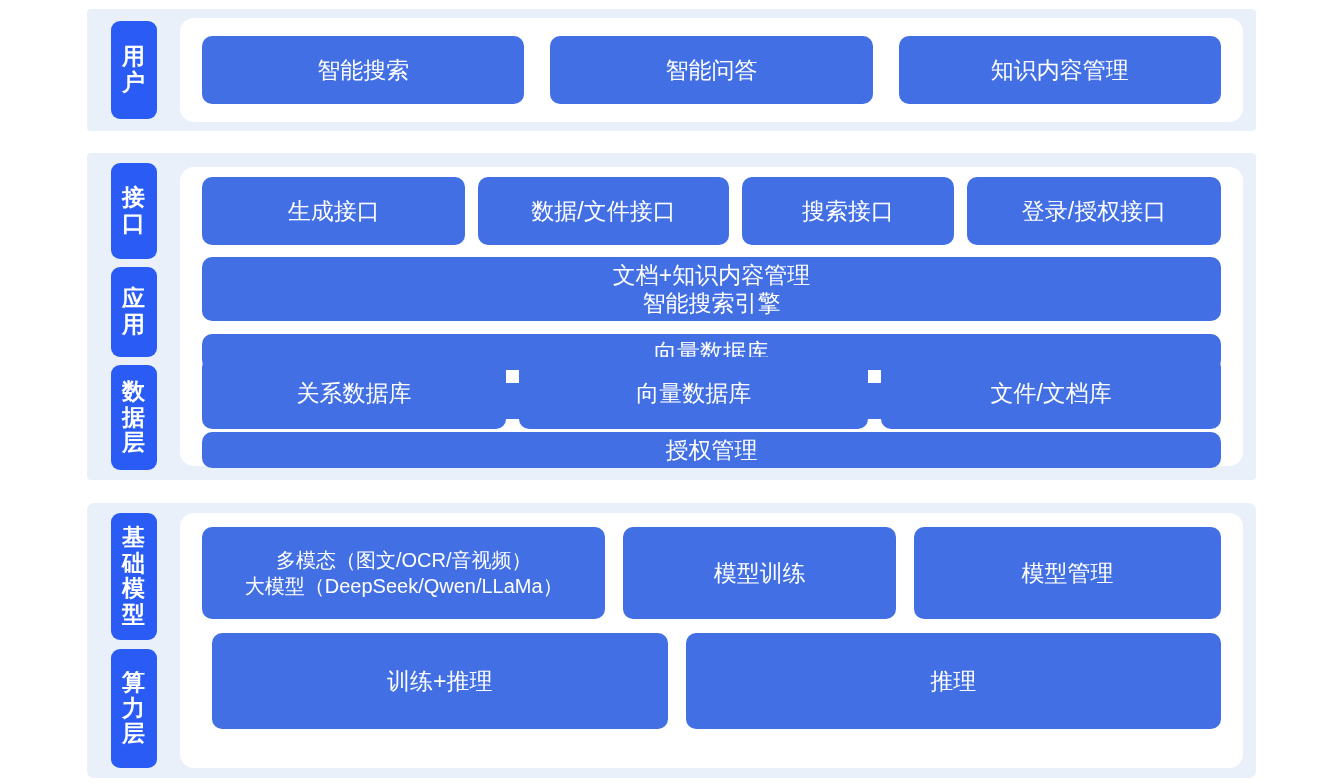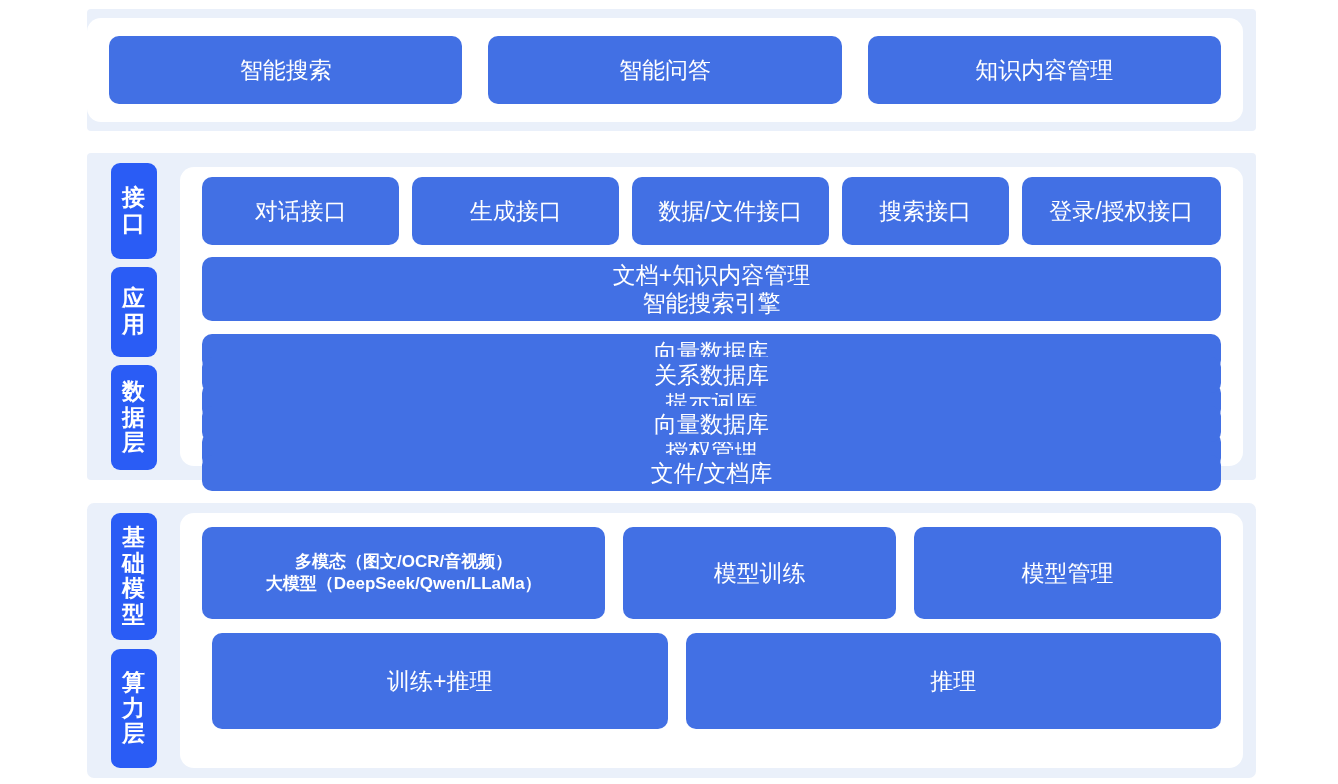--- a/index.html
+++ b/index.html
@@ -118,21 +118,21 @@
 
   #section-platform .card {
     margin: 14px 13px 14px 0;
     padding: 10px 22px;
     gap: 12px;
     justify-content: flex-start;
   }
   #section-platform .row { gap: 13px; }
   #section-platform .row-api  { height: 68px; }
   #section-platform .row-app  { height: 88px; flex-direction: column; }
-  #section-platform .row-data { height: 72px; flex-direction: column; }
+  #section-platform .row-data { height: 72px; }
 
   
   #section-infra {
     top: 503px;
     height: 275px;
     border-radius: 7px;
   }
   #section-infra .tab-col {
     padding: 10px 0 10px 0;
     gap: 9px;
@@ -144,48 +144,49 @@
   #section-infra .card {
     margin: 10px 13px 10px 0;
     padding: 14px 22px;
     gap: 14px;
     justify-content: flex-start;
   }
   #section-infra .row { gap: 18px; }
   #section-infra .row-models  { height: 92px; }
   #section-infra .row-compute { height: 96px; margin-left: 10px; }
   #section-infra .box.multimodal {
-    font-size: 17px;
+    font-size: 20px;
     line-height: 1.3;
-    font-weight: bold;
   }
 </style>
 </head>
 <body>
 
 <div class="section" id="section-user">
+  <div class="tab-col">
+    <div class="vtab t-user">用户</div>
+  </div>
   <div class="card">
     <div class="row row-user">
       <div class="box">智能搜索</div>
       <div class="box">智能问答</div>
       <div class="box">知识内容管理</div>
     </div>
   </div>
 </div>
 
 <div class="section" id="section-platform">
   <div class="tab-col">
     <div class="vtab t-api">接口</div>
     <div class="vtab t-app">应用</div>
     <div class="vtab t-data">数据层</div>
   </div>
   <div class="card">
 
     <div class="row row-api">
-      <div class="box" style="flex:202 1 0">对话接口</div>
       <div class="box" style="flex:212 1 0">生成接口</div>
       <div class="box" style="flex:201 1 0">数据/文件接口</div>
       <div class="box" style="flex:169 1 0">搜索接口</div>
       <div class="box" style="flex:204 1 0">登录/授权接口</div>
     </div>
 
     <div class="row row-app">
       <div class="box" style="flex:302 1 0">文档+知识内容管理
 智能搜索引擎</div>
       <div class="box" style="flex:273 1 0">向量数据库</div>

